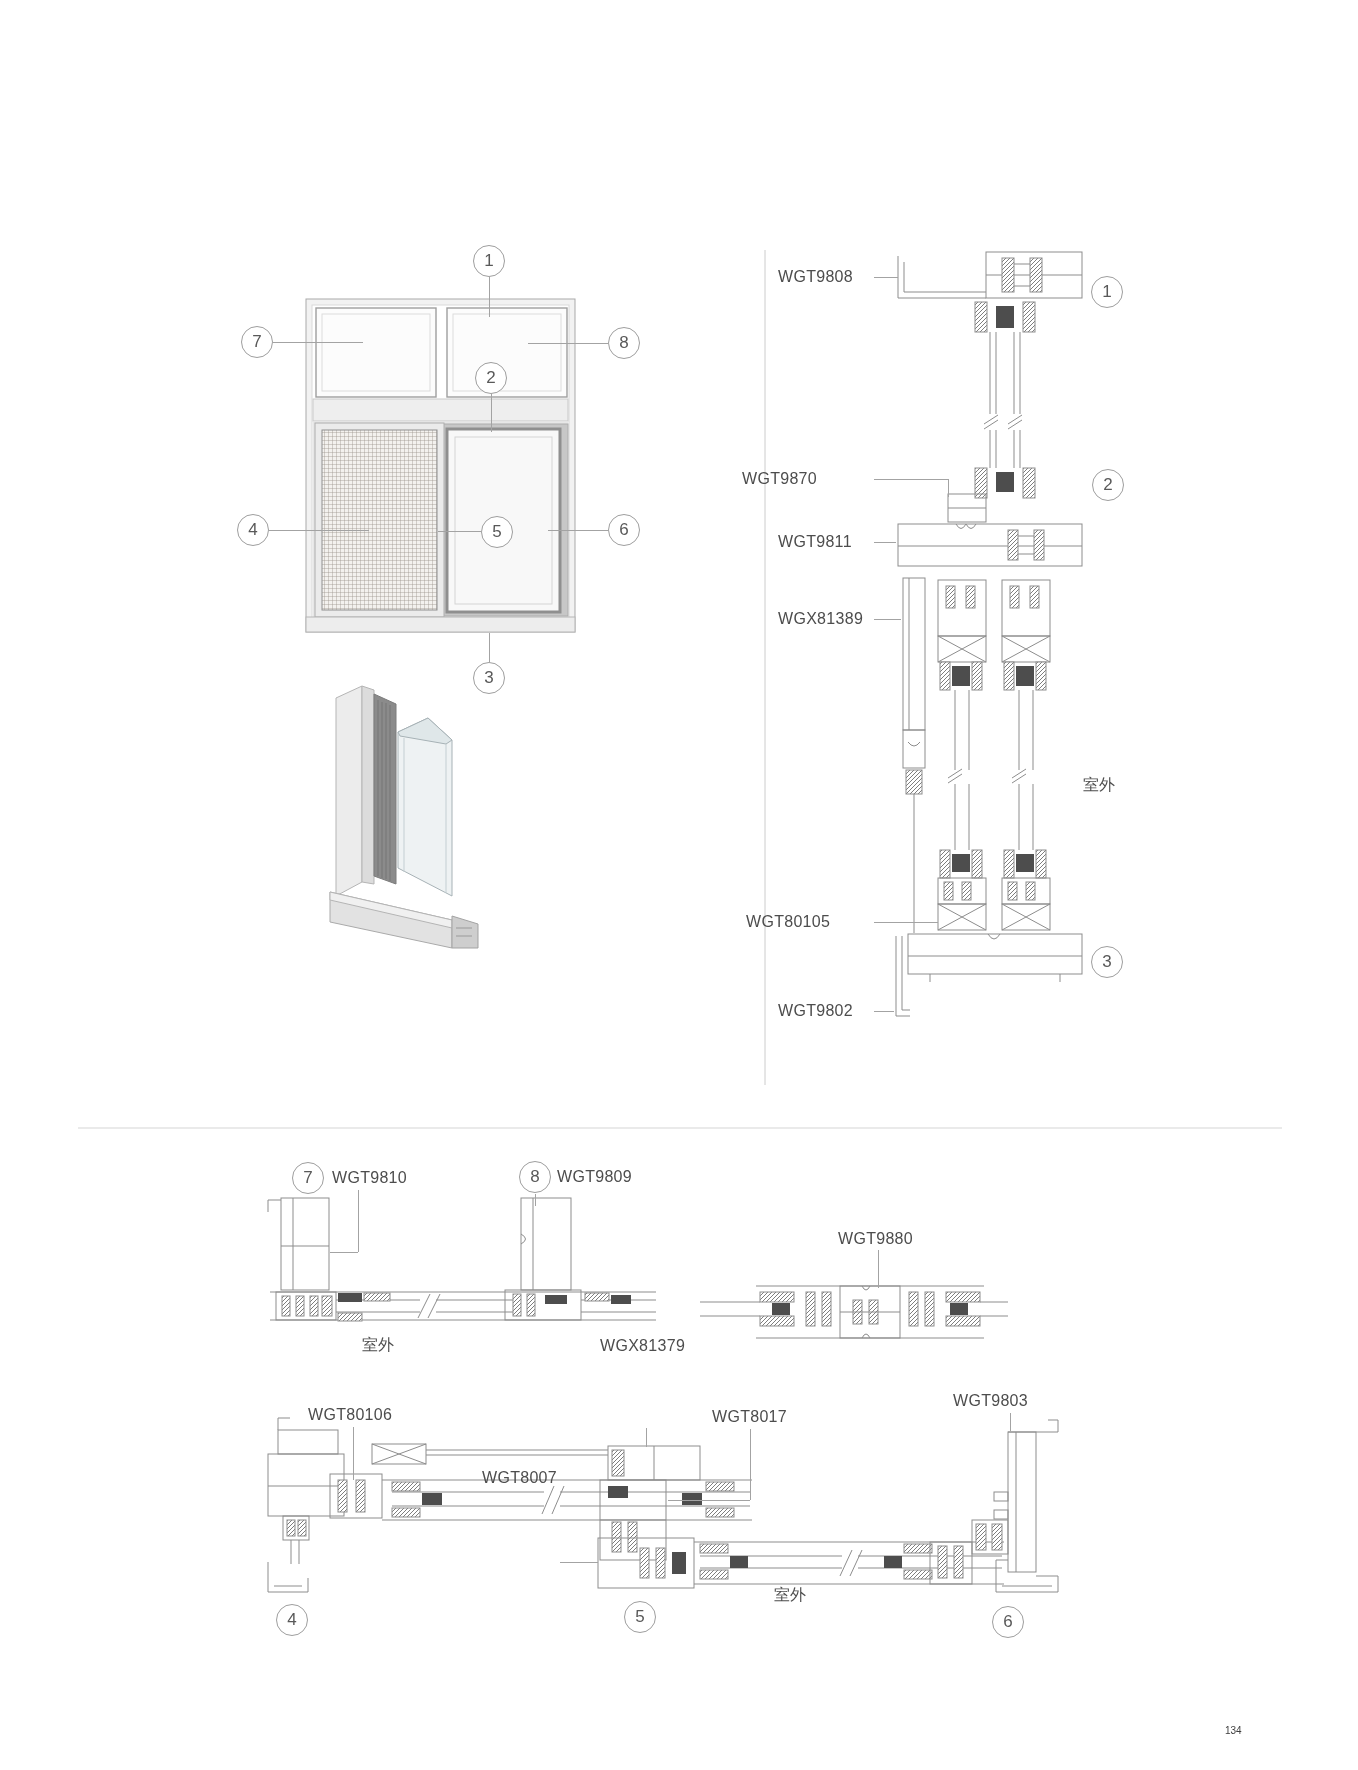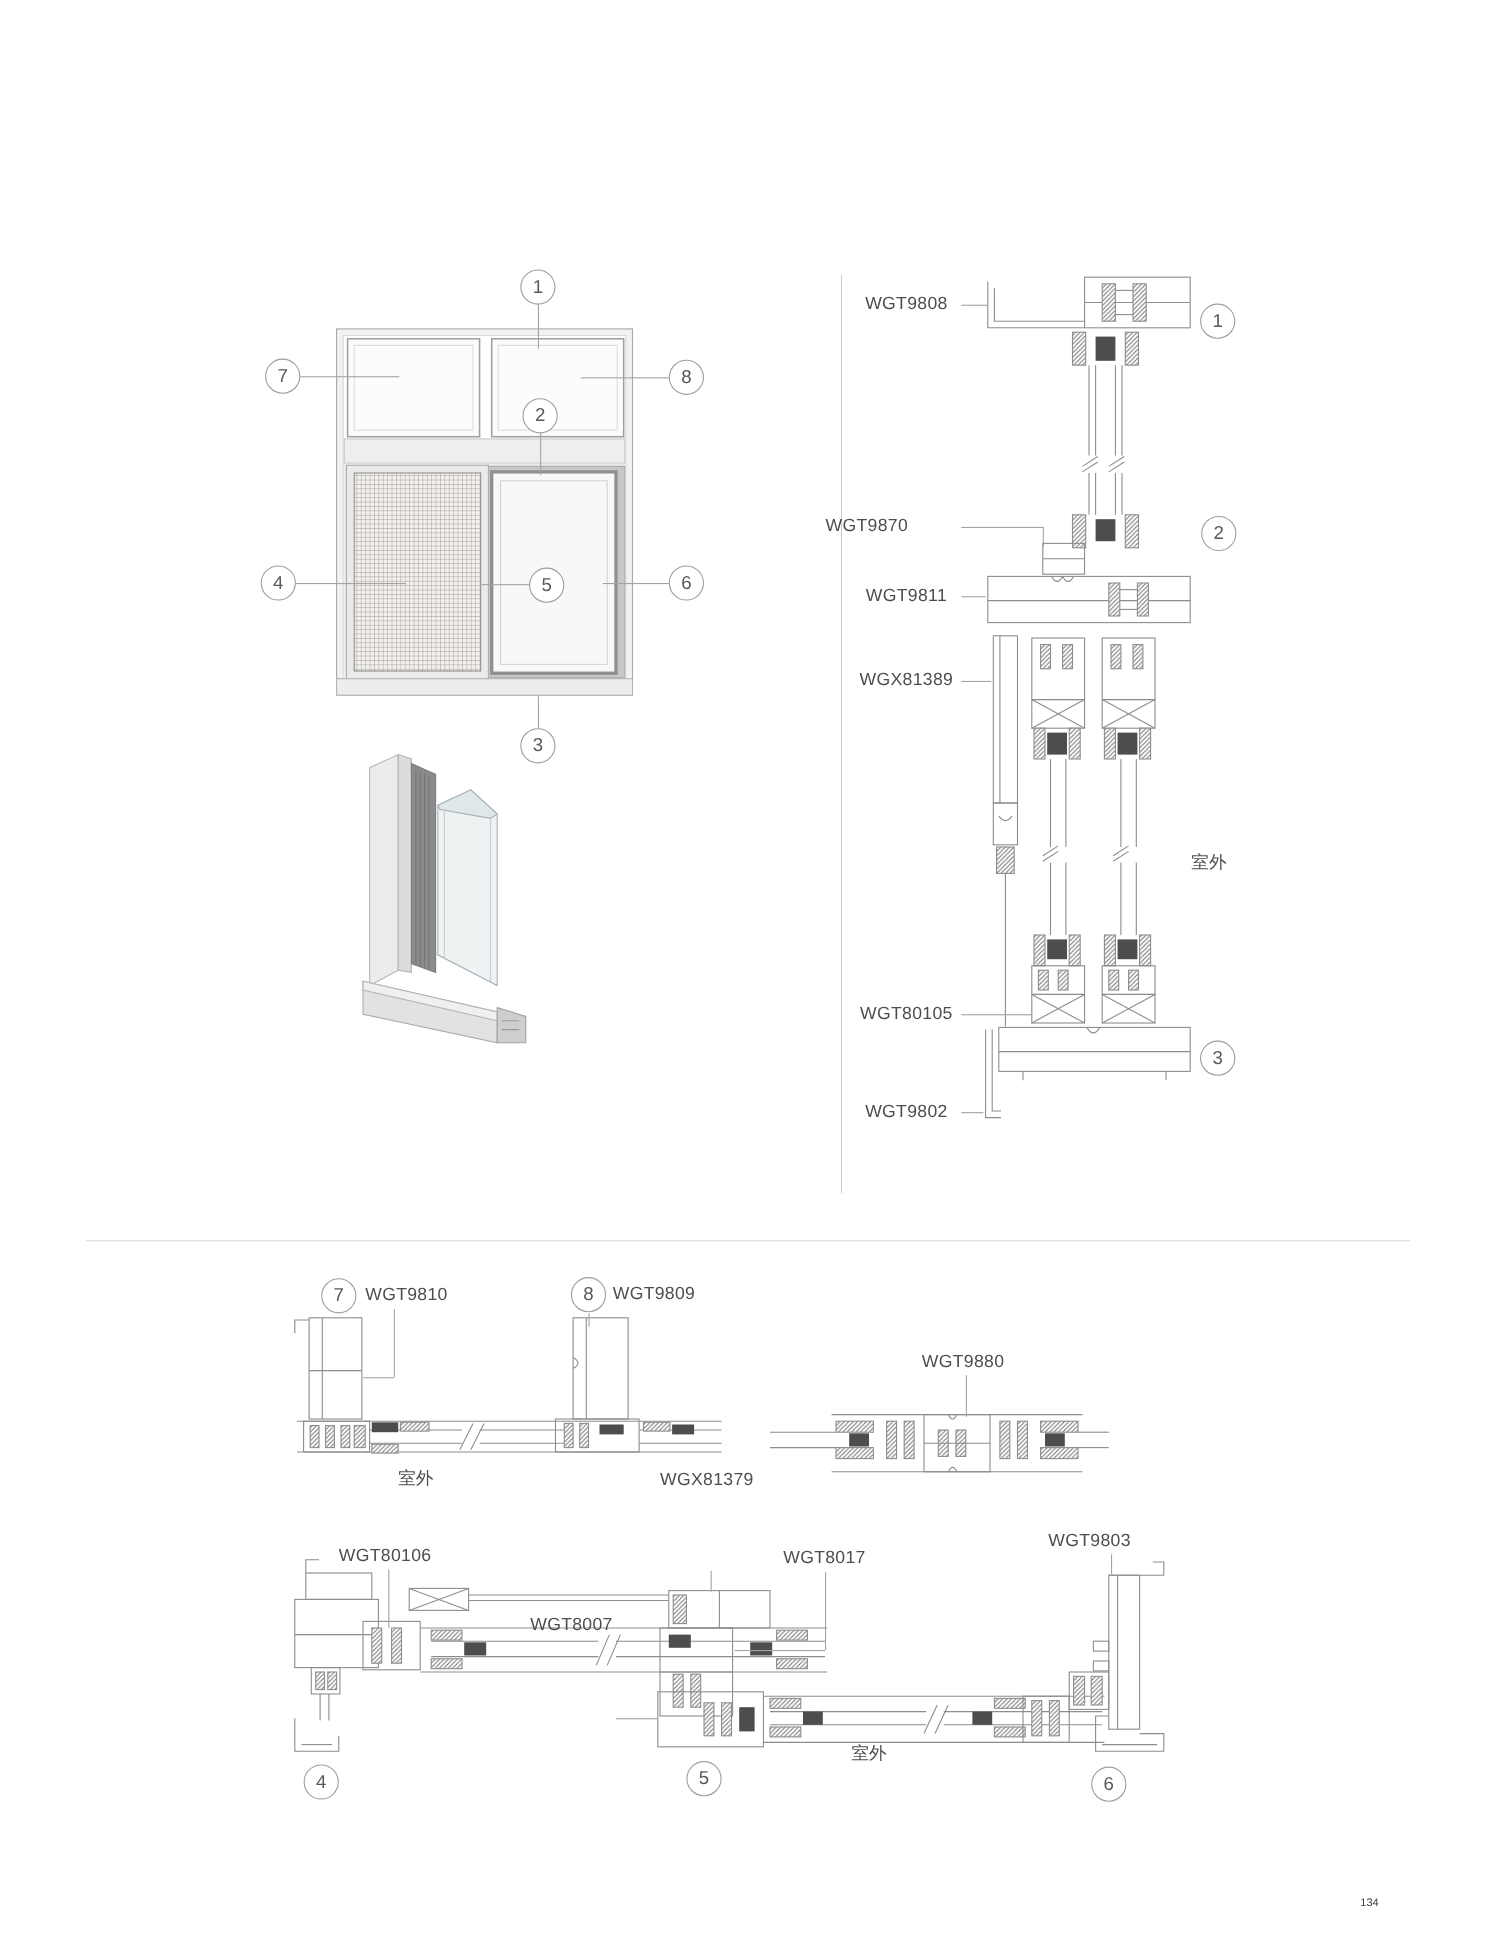--- a/index.html
+++ b/index.html
@@ -3,21 +3,21 @@
 <meta charset="utf-8">
 <style>
   html,body{margin:0;padding:0;background:#fff}
   .page{position:relative;width:1358px;height:1770px;background:#ffffff;overflow:hidden;
         font-family:"Liberation Sans",sans-serif;color:#4d4d4d}
   svg.linework{position:absolute;left:0;top:0}
   .co{position:absolute;width:32px;height:32px;border:1px solid #9e9e9e;border-radius:50%;
       background:#fff;display:flex;align-items:center;justify-content:center;
       font-size:17px;color:#595959;box-sizing:border-box}
   .lbl{position:absolute;font-size:16px;line-height:20px;color:#4d4d4d;letter-spacing:.3px;white-space:nowrap}
-  .r{text-align:center}.c{text-align:left}
+  .r{text-align:left}.c{text-align:left}
   .lh,.lv{position:absolute;background:#a3a3a3}
   .lh{height:1px}.lv{width:1px}
   .cn{position:absolute;font-size:16px;line-height:20px;color:#4d4d4d;white-space:nowrap}
   .pageno{position:absolute;font-size:10px;color:#3d3d3d}
 </style>
 </head>
 <body>
 
 <div class="page">
 
@@ -306,21 +306,21 @@
   <div class="lh" style="left:269px;top:530px;width:100px"></div>
   <div class="lh" style="left:438px;top:531px;width:43px"></div>
   <div class="lh" style="left:548px;top:530px;width:60px"></div>
   <div class="lh" style="left:273px;top:342px;width:90px"></div>
   <div class="lh" style="left:528px;top:343px;width:80px"></div>
 
   <div class="lbl r" style="left:778px;top:267px;width:92px">WGT9808</div>
   <div class="lbl r" style="left:742px;top:469px;width:92px">WGT9870</div>
   <div class="lbl r" style="left:778px;top:532px;width:92px">WGT9811</div>
   <div class="lbl r" style="left:778px;top:609px;width:92px">WGX81389</div>
-  <div class="lbl r" style="left:778px;top:912px;width:92px">WGT80105</div>
+  <div class="lbl r" style="left:746px;top:912px;width:92px">WGT80105</div>
   <div class="lbl r" style="left:778px;top:1001px;width:92px">WGT9802</div>
   <div class="lh" style="left:874px;top:277px;width:24px"></div>
   <div class="lh" style="left:874px;top:479px;width:74px"></div>
   <div class="lv" style="left:948px;top:479px;height:18px"></div>
   <div class="lh" style="left:874px;top:542px;width:22px"></div>
   <div class="lh" style="left:874px;top:619px;width:27px"></div>
   <div class="lh" style="left:874px;top:922px;width:64px"></div>
   <div class="lh" style="left:874px;top:1011px;width:20px"></div>
   <div class="co" style="left:1091px;top:276px">
       <span>1</span>

